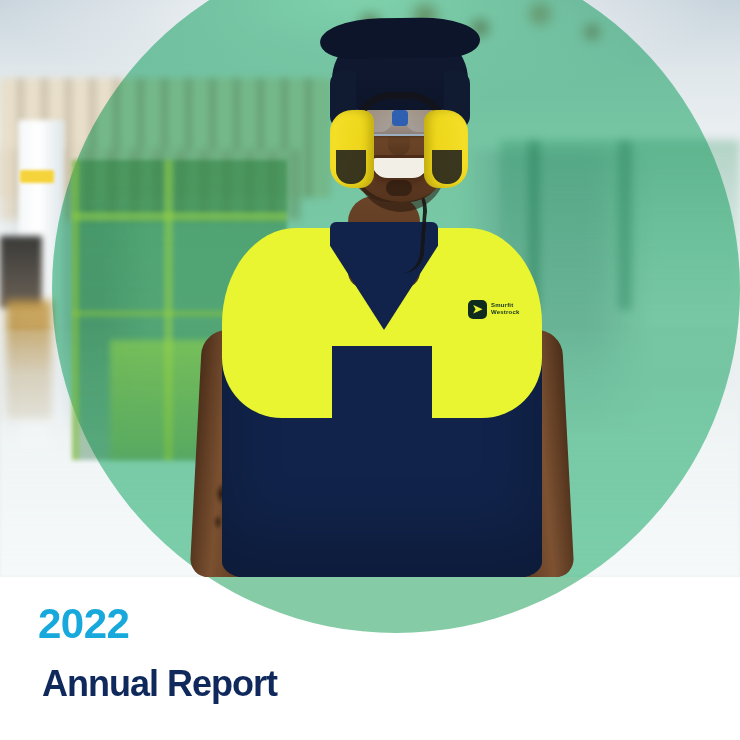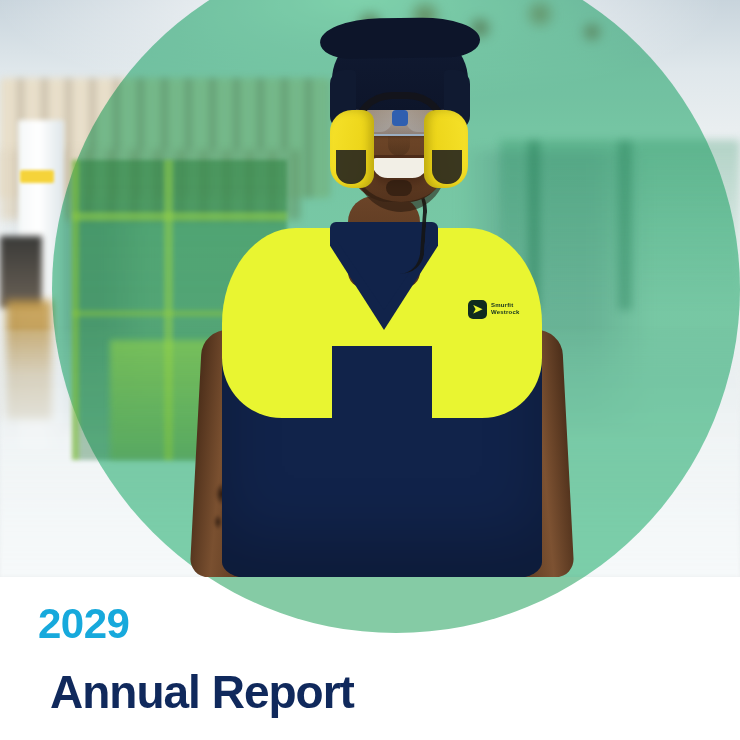--- a/index.html
+++ b/index.html
@@ -344,23 +344,23 @@
   }
   .titles{
     position:absolute;left:38px;top:600px;width:520px;
   }
   .year{
     font-size:42px;line-height:48px;font-weight:bold;
     color:#17a9dc;letter-spacing:-0.5px;
     margin:0 0 4px 0;
   }
   .report-title{
-    font-size:46px;line-height:64px;font-weight:bold;
+    font-size:36px;line-height:64px;font-weight:bold;
     color:#10295c;letter-spacing:-1px;
-    margin:12px;
+    margin:4px;
   }
 </style>
 </head>
 <body>
 
 <div id="cover">
 
   <div class="photo">
 
     <div class="hall"></div>
@@ -432,17 +432,17 @@
       <div class="muff-cup-l"></div>
       <div class="muff-cup-r"></div>
     </div>
   </div>
 
   <div class="band-white"></div>
 
   <div class="circle-spill"></div>
 
   <div class="titles">
-    <div class="year">2029</div>
+    <div class="year">2022</div>
     <div class="report-title">Annual Report</div>
   </div>
 
 </div>
 
 </body></html>

